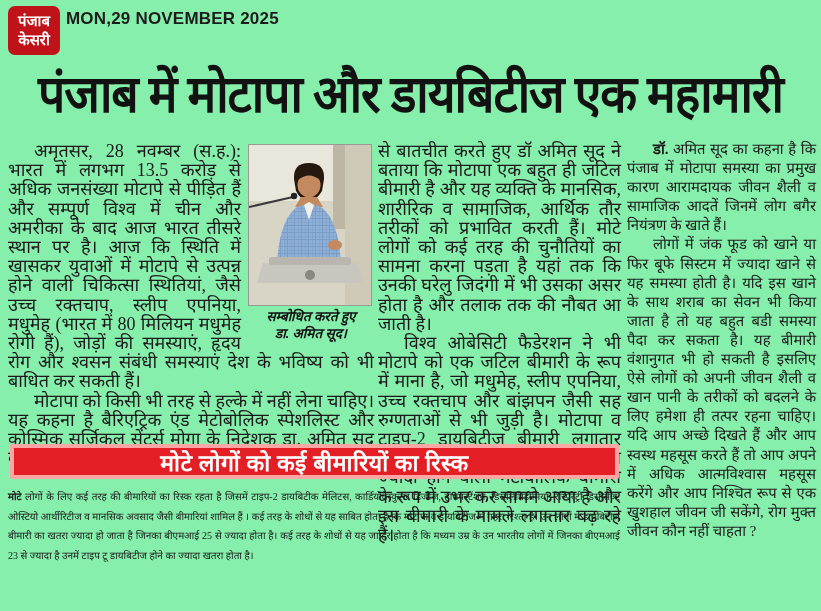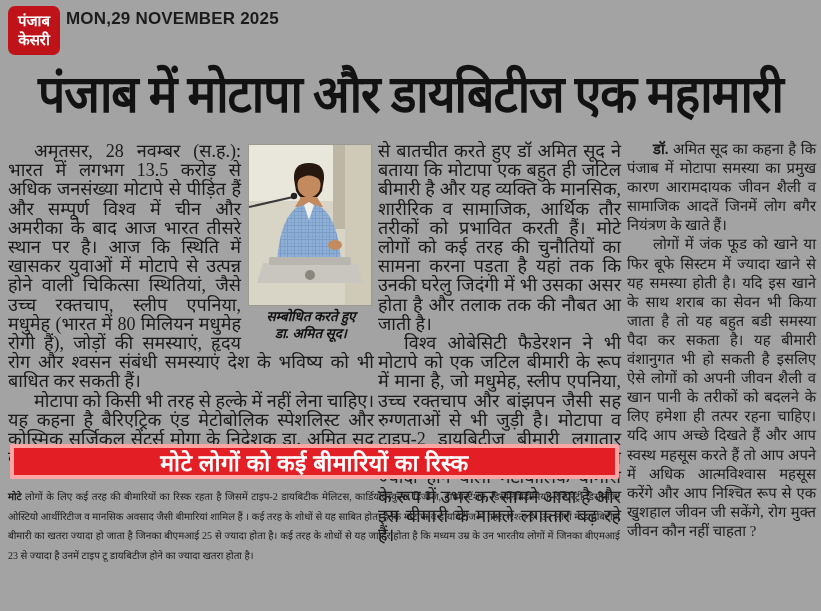--- a/index.html
+++ b/index.html
@@ -1,21 +1,21 @@
 <!DOCTYPE html>
 <html><head>
 <meta charset="utf-8">
 <style>
   * { box-sizing: border-box; margin: 0; padding: 0; }
   html,body { background:#ffffff; }
   .page {
     position: relative;
     width: 821px;
     height: 611px;
-    background: #a3a3a3;
+    background: #86efac;
     overflow: hidden;
     font-family: "Liberation Serif", serif;
     color: #161616;
   }
   
   .logo {
     position: absolute; left: 8px; top: 6px;
     width: 52px; height: 49px;
     background: #c01319;
     border-radius: 7px;

